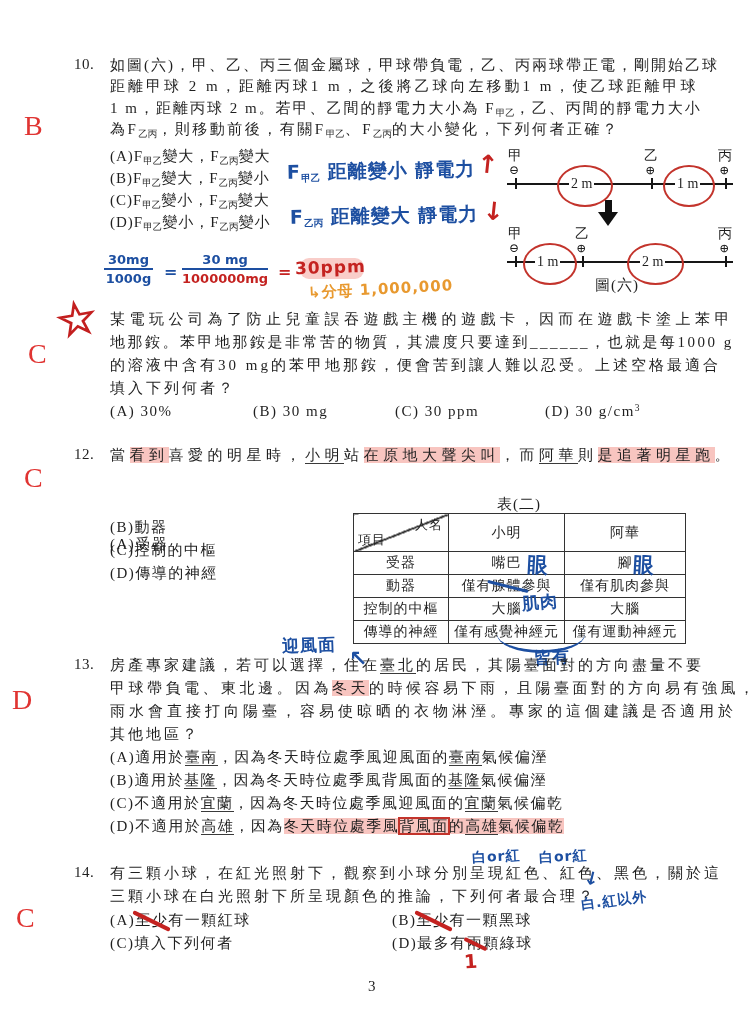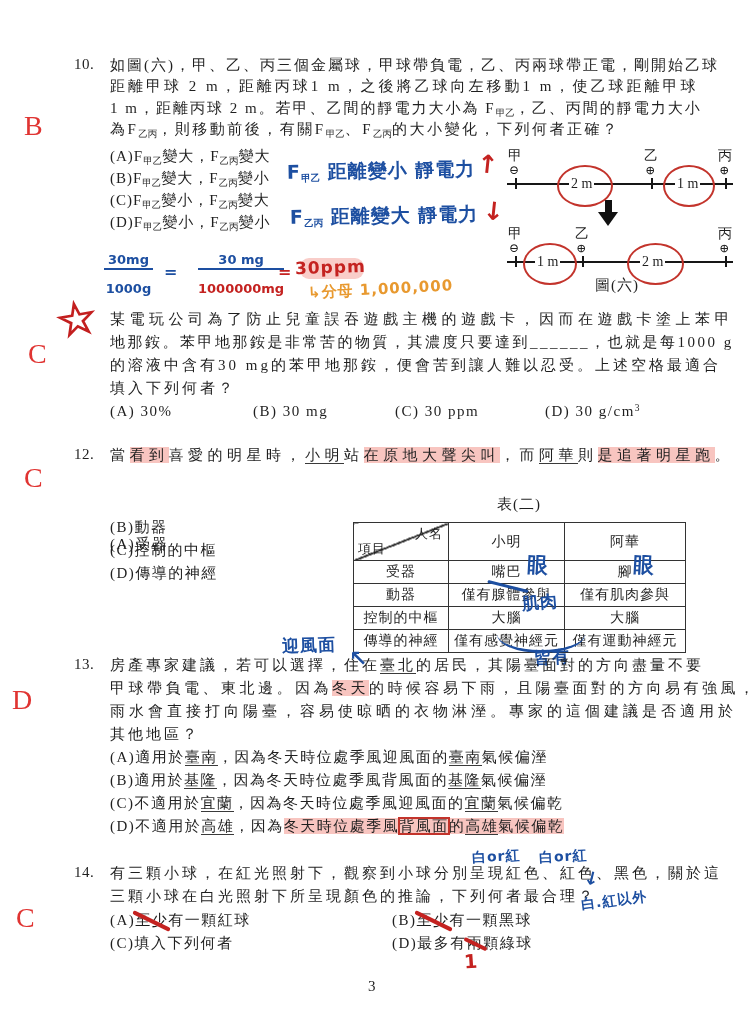--- a/index.html
+++ b/index.html
@@ -29,21 +29,21 @@
   .fd{position:absolute;font-size:14px;background:#fff;padding:0 2px;z-index:2;letter-spacing:0;}
   .fgl{position:absolute;font-size:14px;}
   .fgc{position:absolute;font-size:12px;color:#222;}
   .fcap{position:absolute;font-size:15px;letter-spacing:1px;}
   .da-stem{position:absolute;width:7px;height:13px;background:#111;}
   .da-head{position:absolute;width:0;height:0;border-left:10px solid transparent;
            border-right:10px solid transparent;border-top:14px solid #111;}
   
   .frac{position:absolute;display:inline-block;text-align:center;font-family:"DejaVu Sans",sans-serif;font-weight:bold;font-size:13px;}
   .frac .num{display:block;padding:0 4px 1px;border-bottom:2.5px solid #1d4fa1;}
-  .frac .den{display:block;padding-top:11px;}
+  .frac .den{display:block;padding-top:1px;}
   .pill{position:absolute;background:#f9cdc9;border-radius:9px;}
   
   .t2{position:absolute;border-collapse:collapse;table-layout:fixed;font-size:14px;}
   .t2 td{border:1.4px solid #333;text-align:center;padding:0;height:22px;letter-spacing:1px;}
   .t2 tr.head td{height:37px;}
   .corner{position:relative;
     background:linear-gradient(to bottom right,transparent calc(50% - 1px),#333 calc(50% - 1px),#333 calc(50% + 1px),transparent calc(50% + 1px));}
   .corner .ct{position:absolute;top:2px;right:5px;font-size:13px;letter-spacing:1px;}
   .corner .cb{position:absolute;bottom:2px;left:4px;font-size:13px;letter-spacing:1px;}
   .arc{position:absolute;width:88px;height:20px;border-bottom:3px solid #1d4fa1;
@@ -111,21 +111,21 @@
     <div class="fd" style="left:135px;top:108px;">2 m</div>
     <div class="fc" style="left:122px;top:97px;width:53px;height:38px;"></div>
     <div class="fcap" style="left:90px;top:130px;">圖(六)</div>
   </div>
 
   <div class="frac blue" style="left:104px;top:252px;">
     <span class="num">30mg</span>
     <span class="den">1000g</span>
   </div>
   <div class="hw blue" style="left:164px;top:262px;font-size:16px;">=</div>
-  <div class="frac" style="left:198px;top:252px;">
+  <div class="frac" style="left:182px;top:252px;">
     <span class="num blue">30 mg</span>
     <span class="den red">1000000mg</span>
   </div>
   <div class="hw red" style="left:278px;top:262px;font-size:16px;">=</div>
   <div class="pill" style="left:300px;top:258px;width:64px;height:21px;"></div>
   <div class="hw red" style="left:295px;top:257px;font-size:17px;transform:rotate(-2deg);">30ppm</div>
   <div class="hw orange" style="left:308px;top:280px;font-size:15px;transform:rotate(-3deg);">↳分母 1,000,000</div>
 
   <div class="star" style="left:56px;top:292px;">☆</div>
   <div class="qline" style="left:110px;top:310px;letter-spacing:4.5px;">某電玩公司為了防止兒童誤吞遊戲主機的遊戲卡，因而在遊戲卡塗上苯甲</div>
@@ -138,21 +138,21 @@
   <div class="optline" style="left:545px;top:403px;"><span>(D) 30 g/cm</span><span class="sup">3</span></div>
 
   <div class="qnum" style="left:74px;top:446px;">12.</div>
   <div class="qline" style="left:110px;top:446px;letter-spacing:4.5px;"><span>當</span><span class="hl">看到</span><span>喜愛的明星時，</span><span class="ul">小明</span><span>站</span><span class="hl">在原地大聲尖叫</span><span>，而</span><span class="ul">阿華</span><span>則</span><span class="hl">是追著明星跑</span><span>。</span></div>
   <div class="optline" style="left:110px;top:495px;margin-top:40px;">(A)受器</div>
   <div class="optline" style="left:110px;top:518px;">(B)動器</div>
   <div class="optline" style="left:110px;top:541px;">(C)控制的中樞</div>
   <div class="optline" style="left:110px;top:564px;">(D)傳導的神經</div>
 
   <div class="abs" style="left:353px;top:495px;width:332px;text-align:center;font-size:15px;letter-spacing:1px;">表(二)</div>
-  <table class="t2" style="left:353px;top:513px;margin-top:9px;">
+  <table class="t2" style="left:353px;top:513px;">
     <colgroup>
         <col style="width:95px;">
         <col style="width:116px;">
         <col style="width:121px;">
       </colgroup>
     <tbody>
         <tr class="head">
       <td class="corner">
         <span class="ct">人名</span>
         <span class="cb">項目</span>

